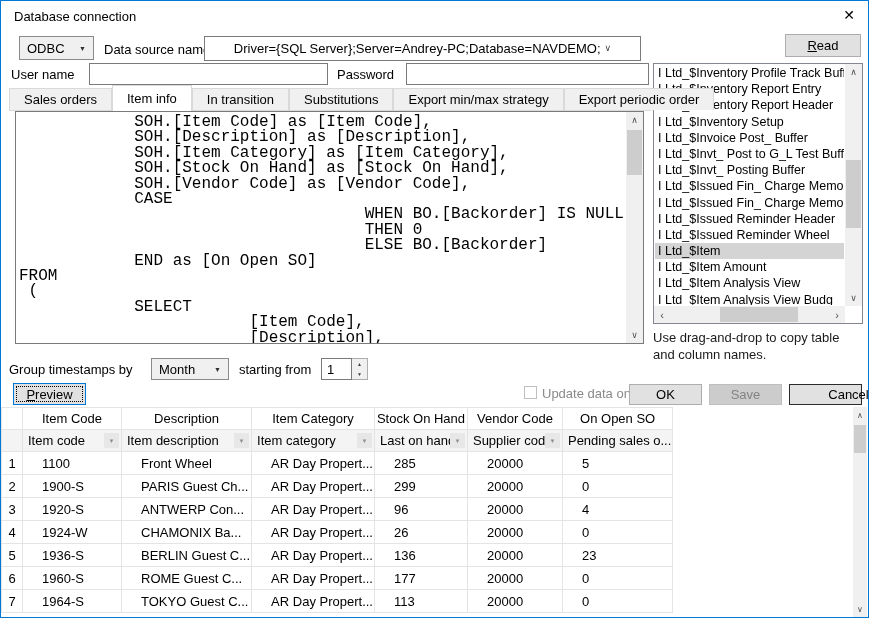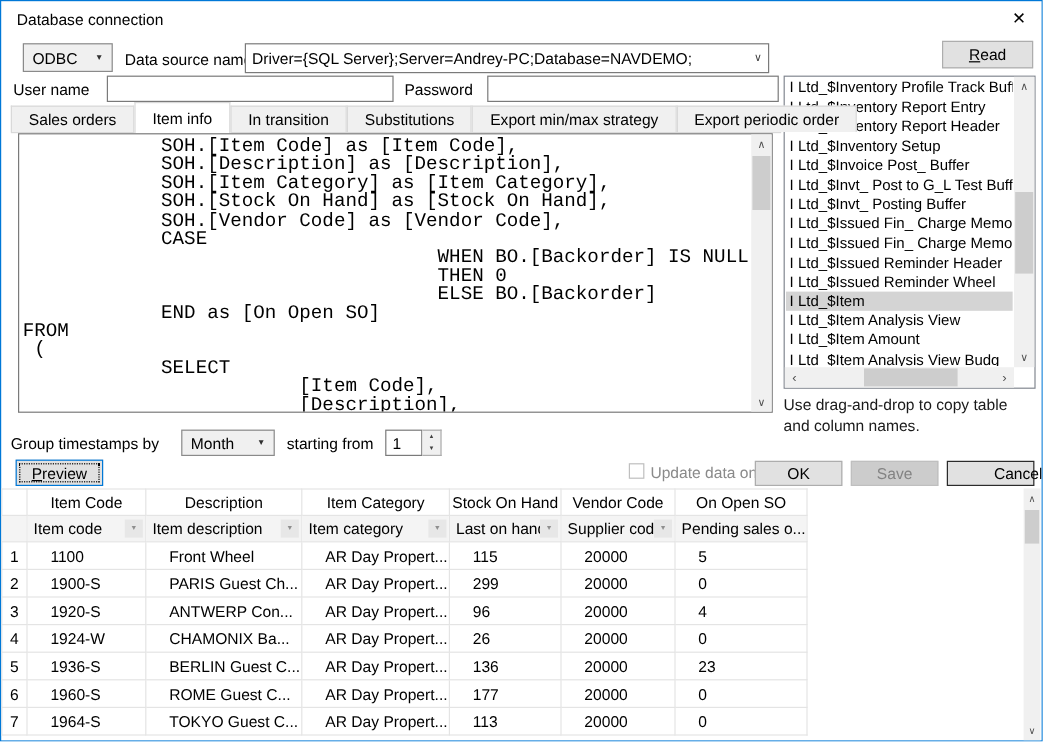--- a/index.html
+++ b/index.html
@@ -8,21 +8,21 @@
   .abs{position:absolute;}
   
   .title{left:13px;top:8px;}
   .close{right:13px;top:6px;font-size:14px;color:#000;cursor:pointer;}
   
   .gray-dd{background:#f0f0f0;border:1px solid #8a8a8a;box-sizing:border-box;display:flex;
            align-items:center;justify-content:space-between;padding:0 7px;}
   .dd-caret{font-size:7px;color:#303030;line-height:1;}
   
   .combo{background:#fff;border:1px solid #7a7a7a;box-sizing:border-box;display:flex;
-         align-items:center;justify-content:space-between;padding:0 5px;overflow:hidden;}
+         align-items:center;justify-content:center;padding:0 5px;overflow:hidden;}
   .combo .val{white-space:nowrap;overflow:hidden;}
   .chevron{font-size:9px;color:#404040;line-height:1;flex:none;margin-left:4px;}
   .text-input{border:1px solid #7a7a7a;background:#fff;box-sizing:border-box;font:inherit;padding:0 4px;}
   
   .btn{background:#e1e1e1;border:1px solid #adadad;box-sizing:border-box;display:flex;
        align-items:center;justify-content:center;font-size:13px;cursor:default;}
   .btn.default{border-color:#2b2b2b;padding-left:46px;}
   .btn.focused{border-color:#0078d7;outline:1px dotted #000;outline-offset:-4px;}
   .btn.disabled{background:#cccccc;border-color:#bfbfbf;color:#838383;}
   .accel{text-decoration:underline;}
@@ -99,22 +99,22 @@
       <div class="list-item">I Ltd_$Inventory Report Header</div>
       <div class="list-item">I Ltd_$Inventory Setup</div>
       <div class="list-item">I Ltd_$Invoice Post_ Buffer</div>
       <div class="list-item">I Ltd_$Invt_ Post to G_L Test Buffer</div>
       <div class="list-item">I Ltd_$Invt_ Posting Buffer</div>
       <div class="list-item">I Ltd_$Issued Fin_ Charge Memo Header</div>
       <div class="list-item">I Ltd_$Issued Fin_ Charge Memo Line</div>
       <div class="list-item">I Ltd_$Issued Reminder Header</div>
       <div class="list-item">I Ltd_$Issued Reminder Wheel</div>
       <div class="list-item selected">I Ltd_$Item</div>
+      <div class="list-item">I Ltd_$Item Amount</div>
       <div class="list-item">I Ltd_$Item Analysis View</div>
-      <div class="list-item">I Ltd_$Item Amount</div>
       <div class="list-item">I Ltd_$Item Analysis View Budg_ Entry</div>
     </div>
 
     <div class="sb" style="right:0;top:0;width:17px;bottom:17px;">
       <div class="sb-glyph" style="top:0;width:100%;height:16px;font-size:9px;">∧</div>
       <div class="sb-thumb" style="left:1px;right:1px;top:96px;height:68px;"></div>
       <div class="sb-glyph" style="bottom:0;width:100%;height:16px;font-size:9px;">∨</div>
     </div>
 
     <div class="sb" style="left:0;bottom:0;height:17px;right:17px;">
@@ -206,21 +206,21 @@
       <td class="fcell"><span>Item category</span><span class="filter-arrow">▼</span></td>
       <td class="fcell"><span>Last on hand</span><span class="filter-arrow">▼</span></td>
       <td class="fcell"><span>Supplier code</span><span class="filter-arrow">▼</span></td>
       <td class="fcell"><span>Pending sales o...</span></td>
     </tr>
     <tr>
       <td class="rnum">1</td>
       <td class="dcell">1100</td>
       <td class="dcell">Front Wheel</td>
       <td class="dcell">AR Day Propert...</td>
-      <td class="dcell">115</td>
+      <td class="dcell">285</td>
       <td class="dcell">20000</td>
       <td class="dcell">5</td>
     </tr>
     <tr>
       <td class="rnum">2</td>
       <td class="dcell">1900-S</td>
       <td class="dcell">PARIS Guest Ch...</td>
       <td class="dcell">AR Day Propert...</td>
       <td class="dcell">299</td>
       <td class="dcell">20000</td>

